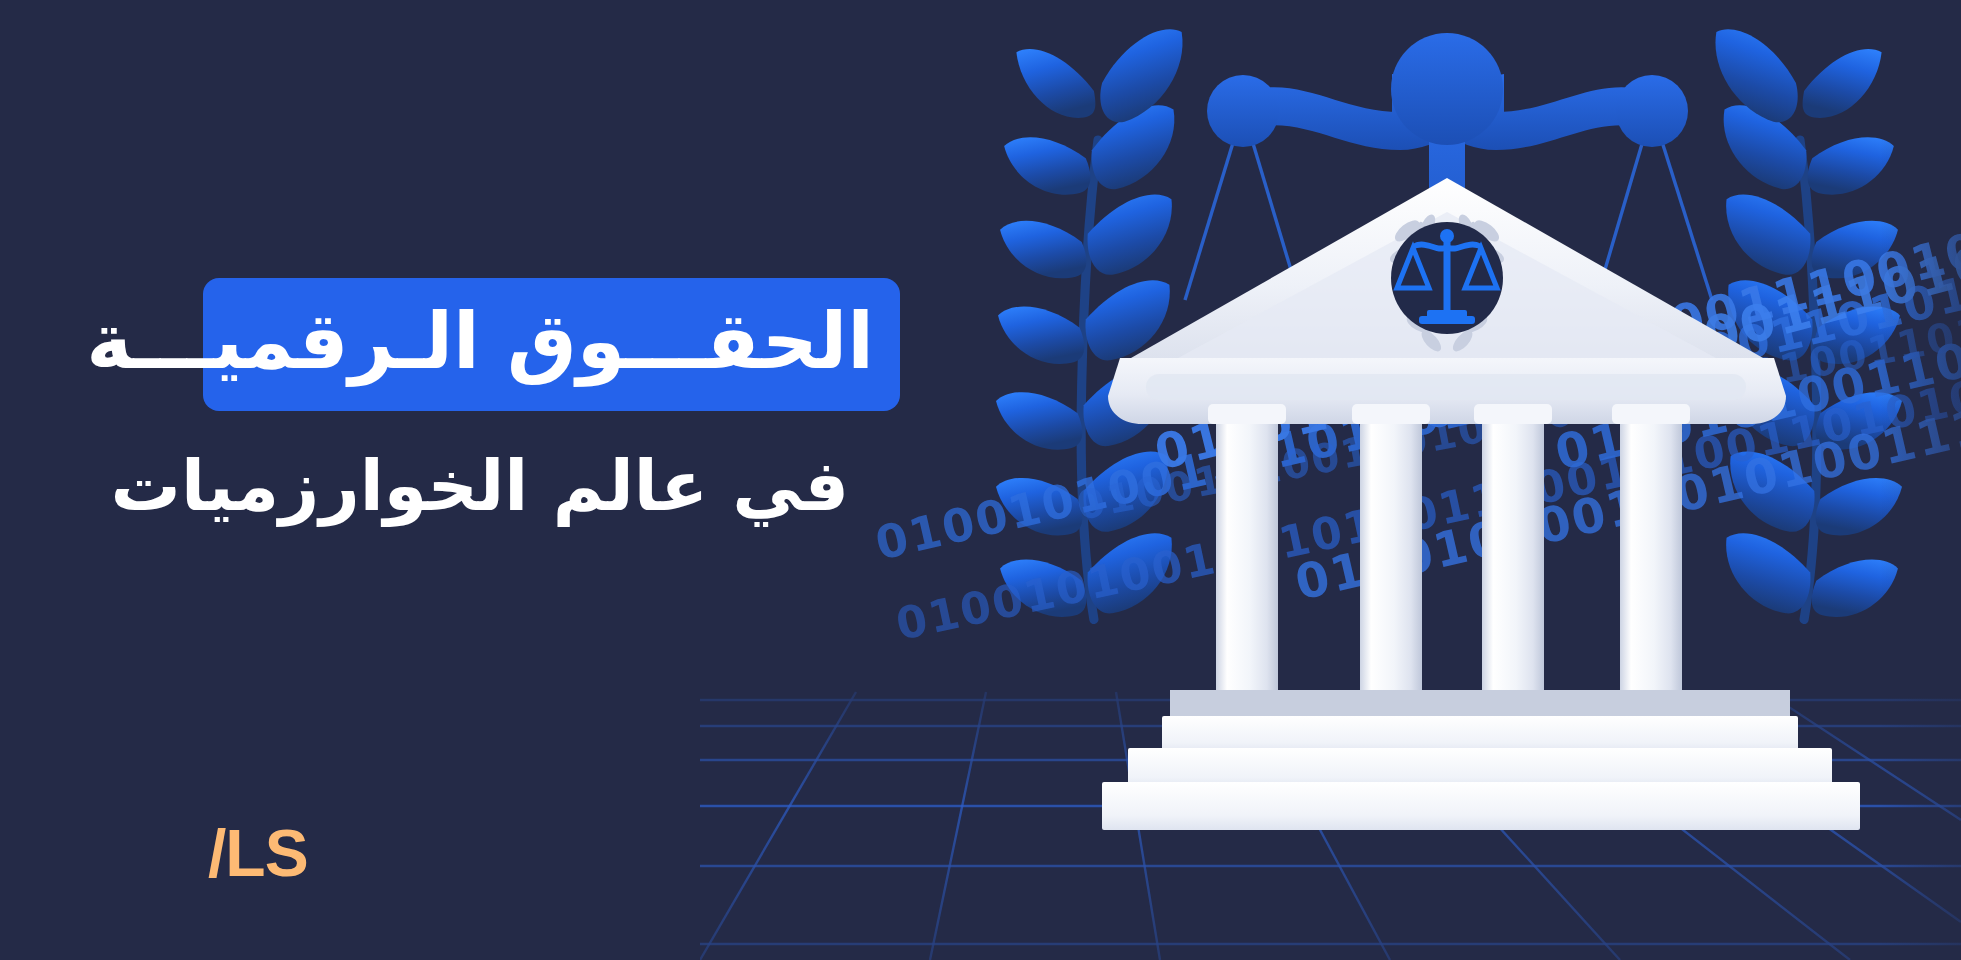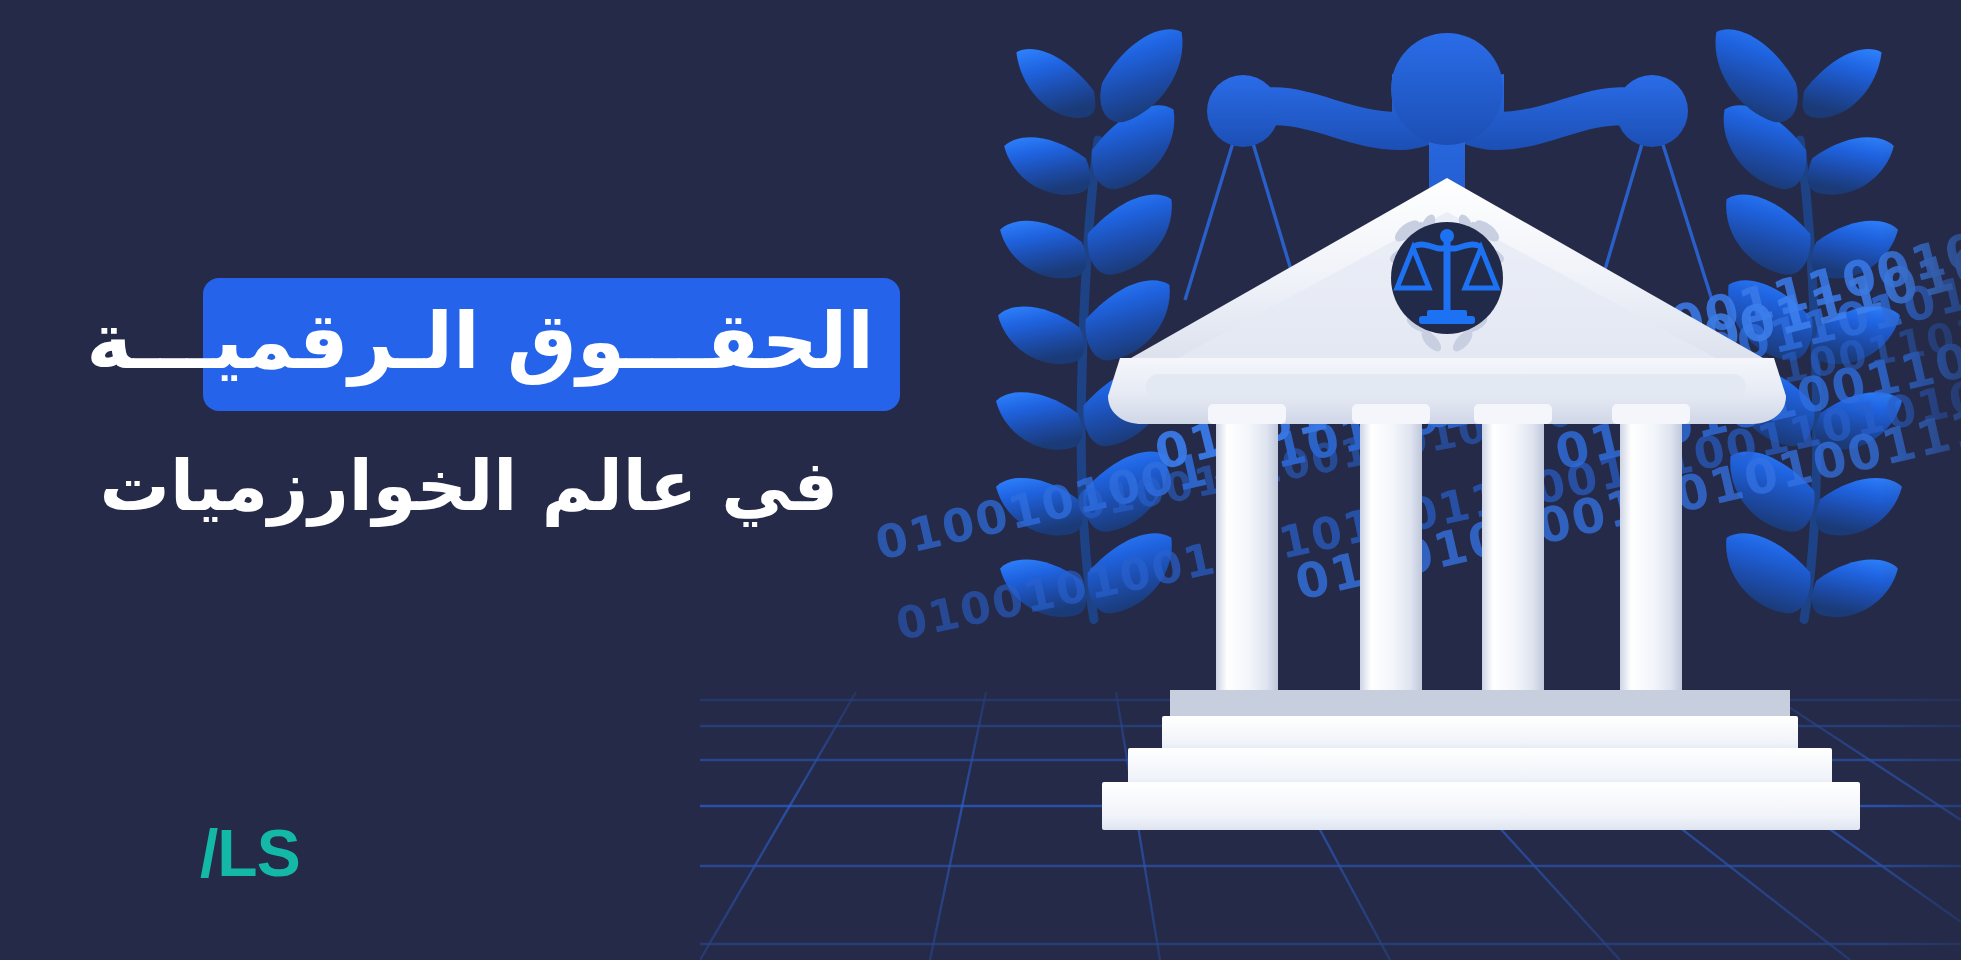--- a/index.html
+++ b/index.html
@@ -50,36 +50,36 @@
     color: #ffffff;
     font-size: 78px;
     font-weight: 700;
     line-height: 1;
     direction: rtl;
     white-space: nowrap;
     letter-spacing: 0px;
   }
   #subtitle {
     position: absolute;
-    right: 92px;
+    right: 81px;
     top: 440px;
     width: 760px;
     text-align: right;
     direction: rtl;
     color: #ffffff;
     font-size: 70px;
     font-weight: 700;
     line-height: 1.32;
   }
   .subtitle-line { display: block; }
   #logo {
     position: absolute;
-    left: 200px;
+    left: 208px;
     top: 820px;
-    color: #14b8a6;
+    color: #fdba74;
     font-size: 66px;
     font-weight: 700;
     letter-spacing: -1px;
     line-height: 1;
     font-family: "Liberation Sans", sans-serif;
   }
 </style>
 </head>
 <body>
 

